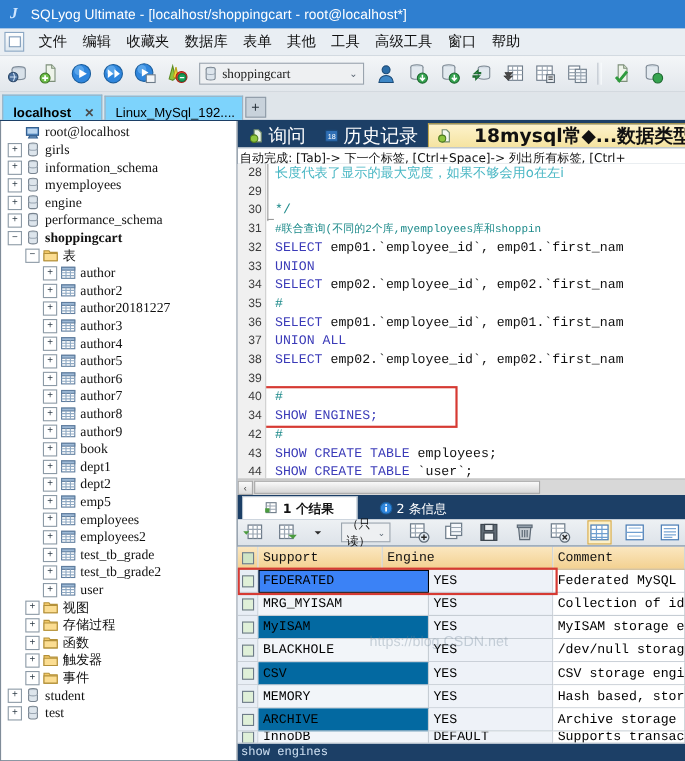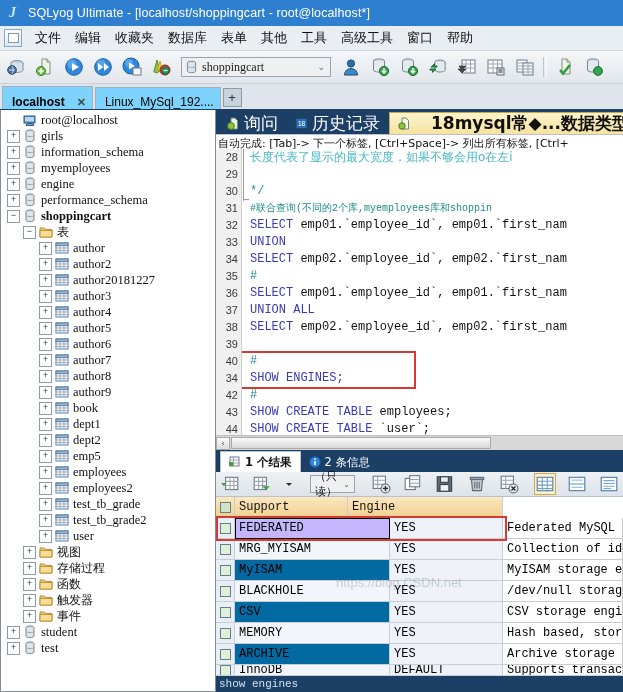--- a/index.html
+++ b/index.html
@@ -89,42 +89,42 @@
   .foldline{position:absolute;left:1px;top:0;width:1px;height:52px;background:#999;}
   .foldelbow{position:absolute;left:1px;top:50px;width:6px;height:1px;background:#999;}
   .redbox{position:absolute;border:2px solid #d63a33;pointer-events:none;box-sizing:border-box;}
   .hscroll{height:14px;background:#d8d8d8;border-top:1px solid #bfbfbf;display:flex;align-items:center;flex:0 0 auto;}
   .hscroll .arrow{width:14px;height:13px;background:linear-gradient(#fbfbfb,#dcdcdc);border:1px solid #a9a9a9;font-size:8px;line-height:11px;text-align:center;color:#333;box-sizing:border-box;}
   .hscroll .thumb{height:12px;background:linear-gradient(#fafafa,#d6d6d6);border:1px solid #a9a9a9;box-sizing:border-box;}
 
   
   .resultpanel{flex:0 0 auto;background:#1c3f66;display:flex;flex-direction:column;}
   .rtabs{height:22px;display:flex;align-items:flex-end;padding-left:4px;}
-  .rtab{height:20px;display:flex;align-items:center;padding:0 8px;font-size:11.5px;color:#fff;box-sizing:border-box;font-family:"DejaVu Sans",sans-serif;}
+  .rtab{height:20px;display:flex;align-items:center;padding:0 20px;font-size:11.5px;color:#fff;box-sizing:border-box;font-family:"DejaVu Sans",sans-serif;}
   .rtab .ric{width:12px;height:12px;margin-right:4px;flex:0 0 auto;}
   .rtab.sel{background:#fff;color:#111;font-weight:bold;height:21px;border:1px solid #b6c3cf;border-bottom:none;}
   .rtoolbar{height:24px;background:linear-gradient(#eef1f4,#dde3e9);display:flex;align-items:center;padding:0 3px;gap:10px;border-bottom:1px solid #b9c2ca;}
   .rbtn{width:21px;height:20px;display:flex;align-items:center;justify-content:center;border:1px solid transparent;}
   .rbtn.on{border:1px solid #d3a84c;background:#fdf0c8;}
   .rocombo{height:18px;width:110px;background:#eef0f2;border:1px solid #9aa4ae;display:flex;align-items:center;justify-content:space-between;padding:0 4px;box-sizing:border-box;margin:0 5px;font-family:"DejaVu Sans",sans-serif;font-size:11px;color:#111;}
   .rocombo .chev{font-size:8px;color:#5a6673;}
 
   
   .grid{background:#fff;flex:1 1 auto;overflow:hidden;font-family:"Liberation Mono",monospace;font-size:12px;position:relative;}
   .grow{display:flex;height:21px;align-items:stretch;}
   .gcell{border-right:1px solid #c6cdd4;border-bottom:1px solid #c6cdd4;display:flex;align-items:center;padding-left:4px;box-sizing:border-box;overflow:hidden;white-space:nowrap;}
   .ghead .gcell{background:linear-gradient(#fbe7c0,#f3d191);font-weight:normal;color:#111;border-bottom:1px solid #bda46f;}
   .c-chk{width:19px;flex:0 0 19px;justify-content:center;padding-left:0;background:#e8eef5;}
   .chkbox{width:11px;height:11px;border:1px solid #6d7b89;background:#dff0d8;box-sizing:border-box;}
   .ghead .chkbox{background:#cfe5c6;}
   .c-eng{width:155px;flex:0 0 155px;background:#0369a1;}
   .c-sup{width:113px;flex:0 0 113px;background:#eef2f8;}
   .c-com{flex:1 1 auto;background:#fff;}
   .grow.alt .c-eng{background:#f2f5f9;}
-  .grow.sel .c-eng{background:#c4b5fd;outline:1px solid #000;outline-offset:-1px;}
+  .grow.sel .c-eng{background:#3b82f6;outline:1px solid #000;outline-offset:-1px;}
   .grow.partial{height:11px;overflow:hidden;}
 
   .statusbar{height:16px;background:#1c3f66;color:#cfe0f2;font-family:"Liberation Mono",monospace;font-size:11px;display:flex;align-items:center;padding-left:3px;flex:0 0 auto;}
 
   .watermark{position:absolute;pointer-events:none;color:rgba(110,130,150,.33);font-size:13px;font-family:Liberation Sans, sans-serif;white-space:nowrap;}
 </style>
 </head>
 <body>
 
 <div class="app">
@@ -777,20 +777,21 @@
           </div>
         </div>
 
         <div class="grid" id="grid">
             <div class="grow ghead">
               <div class="gcell c-chk">
                 <span class="chkbox"></span>
               </div>
               <div class="gcell c-sup">Support</div>
               <div class="gcell c-eng">Engine</div>
+              <div class="gcell c-com">Comment</div>
             </div>
           <div class="watermark" style="left:120px;top:78px;">https://blog.CSDN.net</div>
         <div class="grow sel">
               <div class="gcell c-chk">
                 <span class="chkbox"></span>
               </div>
               <div class="gcell c-eng">FEDERATED</div>
               <div class="gcell c-sup">YES</div>
               <div class="gcell c-com">Federated MySQL storag</div>
             </div>

